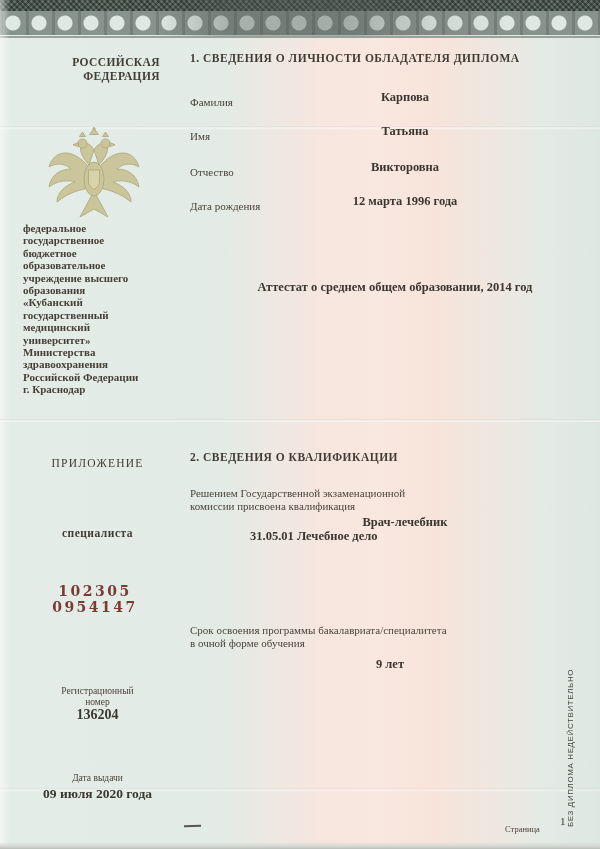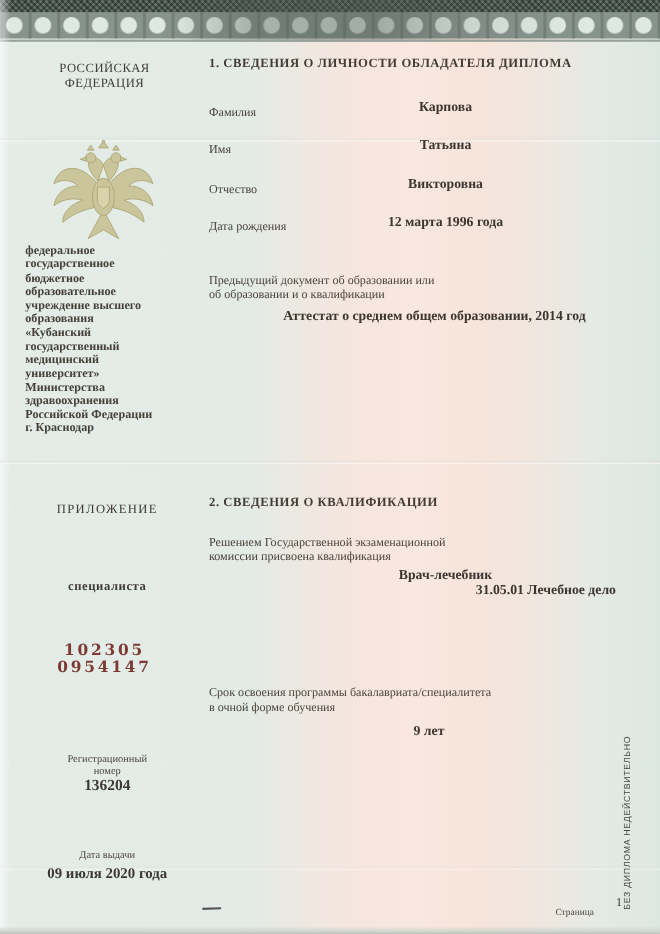--- a/index.html
+++ b/index.html
@@ -43,21 +43,21 @@
     background: #98a29c; }
 
   
   .crease { position:absolute; left:0; width:600px; height:4px; }
   .crease-1 { top:126px; background: linear-gradient(180deg, rgba(120,120,115,.10), rgba(255,255,255,.45), rgba(120,120,115,0)); }
   .crease-2 { top:419px; background: linear-gradient(180deg, rgba(125,125,118,.16), rgba(255,255,255,.6), rgba(125,125,118,.05)); }
   .crease-3 { top:788px; background: linear-gradient(180deg, rgba(125,125,118,.08), rgba(255,255,255,.35), rgba(125,125,118,0)); }
 
   
   .country { position:absolute; left:30px; top:55px; width:130px;
-    text-align:center; font-weight:normal; font-size:11.5px; line-height:14px;
+    text-align:right; font-weight:bold; font-size:11.5px; line-height:14px;
     letter-spacing:.4px; white-space:pre-line; color:#423d36; }
   .eagle { position:absolute; left:42px; top:127px; width:104px; height:100px; }
   .institution { position:absolute; left:23px; top:222px; width:148px;
     font-weight:bold; font-size:11px; line-height:12.4px;
     white-space:pre-line; color:#453f38; }
   .supp-1 { position:absolute; left:25px; top:457px; width:145px; text-align:center;
     font-size:11.5px; letter-spacing:1.2px; color:#403b34; }
   .supp-2 { position:absolute; left:25px; top:470px; width:145px; text-align:center;
     font-size:16px; letter-spacing:1px; color:#3c3731; }
   .supp-3 { position:absolute; left:25px; top:491px; width:145px; text-align:center;
@@ -87,21 +87,21 @@
   .lbl-2 { top:166px; } .val-2 { top:160px; }
   .lbl-3 { top:200px; } .val-3 { top:194px; }
   .prev-label { position:absolute; left:190px; top:249px; width:300px;
     font-size:11px; line-height:13px; white-space:pre-line; color:#4a443c; }
   .prev-value { position:absolute; left:230px; top:280px; width:330px; text-align:center;
     font-weight:bold; font-size:12.5px; color:#3b362f; }
   .decision-label { position:absolute; left:190px; top:487px; width:300px;
     font-size:11px; line-height:13px; white-space:pre-line; color:#4a443c; }
   .qualification { position:absolute; left:250px; top:515px; width:310px; text-align:center;
     font-weight:bold; font-size:12.5px; color:#3b362f; }
-  .specialty { position:absolute; left:250px; top:529px; width:310px; text-align:right;
+  .specialty { position:absolute; left:250px; top:529px; width:310px; text-align:left;
     font-weight:bold; font-size:12.5px; color:#3b362f; }
   .period-label { position:absolute; left:190px; top:624px; width:320px;
     font-size:11px; line-height:13px; white-space:pre-line; color:#4a443c; }
   .period-value { position:absolute; left:250px; top:657px; width:280px; text-align:center;
     font-weight:bold; font-size:12.5px; color:#3b362f; }
 
   
   .page-label { position:absolute; left:505px; top:824px; font-size:8.5px; color:#4a443c; }
   .page-number { position:absolute; left:560px; top:815px; font-size:11px; color:#3c3731; }
   .validity { position:absolute; left:566px; top:652px; height:175px;
@@ -194,22 +194,20 @@
 
   <div class="f-label lbl-1">Имя</div>
   <div class="f-value val-1">Татьяна</div>
 
   <div class="f-label lbl-2">Отчество</div>
   <div class="f-value val-2">Викторовна</div>
 
   <div class="f-label lbl-3">Дата рождения</div>
   <div class="f-value val-3">12 марта 1996 года</div>
 
-  <div class="prev-label">Предыдущий документ об образовании или
-об образовании и о квалификации</div>
   <div class="prev-value">Аттестат о среднем общем образовании, 2014 год</div>
 
   <div class="sec-title sec2-title">2. СВЕДЕНИЯ О КВАЛИФИКАЦИИ</div>
 
   <div class="decision-label">Решением Государственной экзаменационной
 комиссии присвоена квалификация</div>
   <div class="qualification">Врач-лечебник</div>
   <div class="specialty">31.05.01 Лечебное дело</div>
 
   <div class="period-label">Срок освоения программы бакалавриата/специалитета

